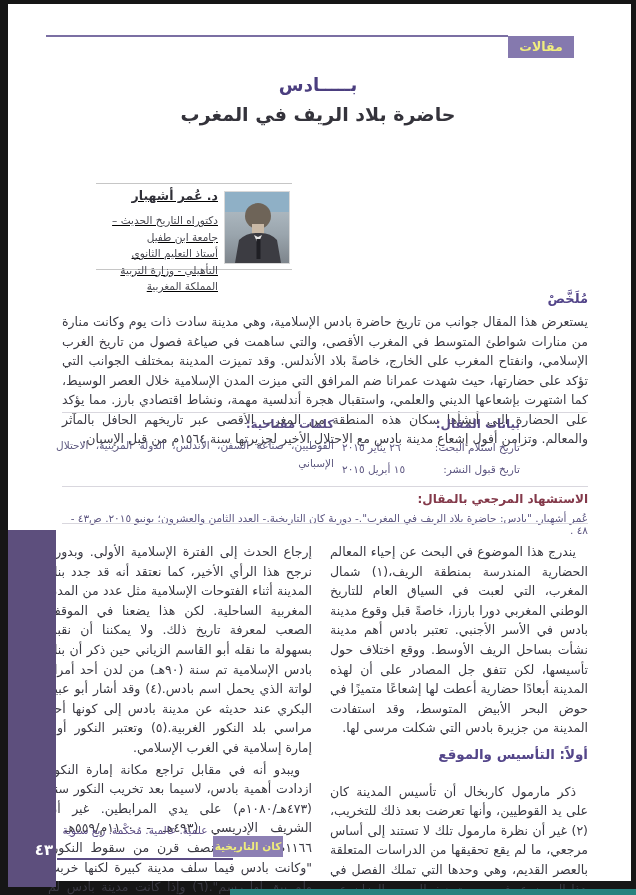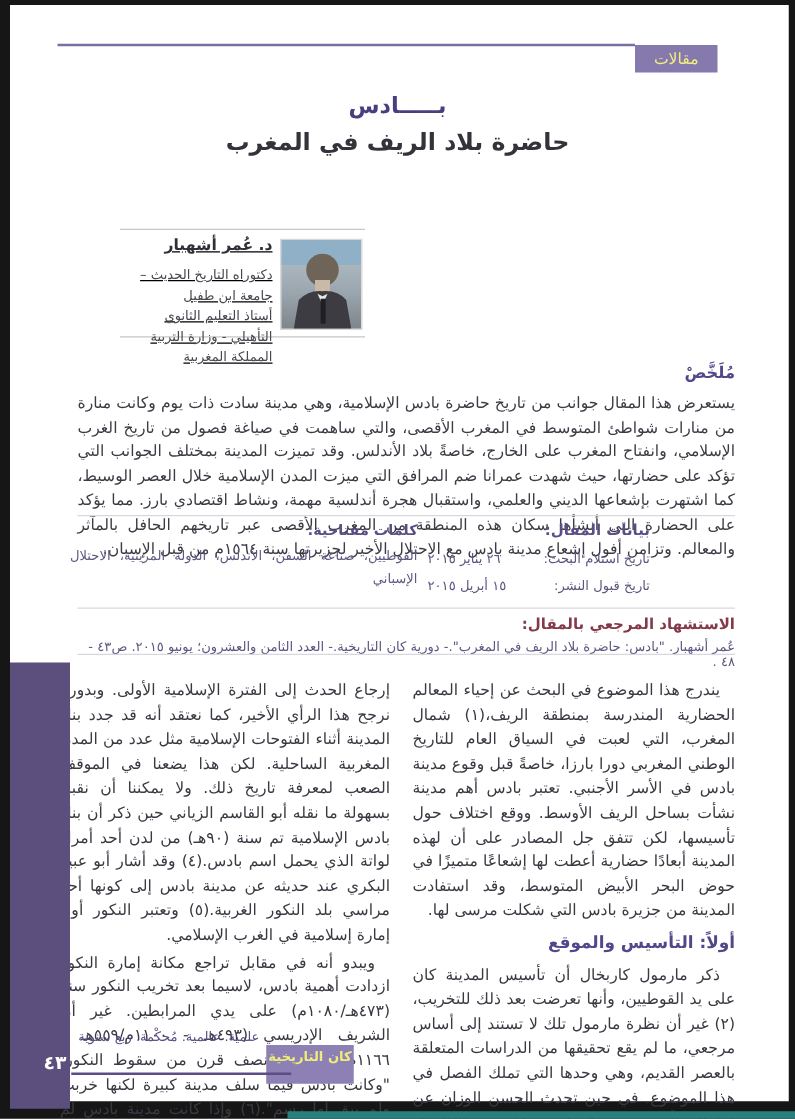--- a/index.html
+++ b/index.html
@@ -6,21 +6,21 @@
   body{
     width:636px;height:895px;overflow:hidden;position:relative;
     background:#161616;
     font-family:"DejaVu Sans", sans-serif;
   }
   .abs{position:absolute;}
   .page{left:8px;top:4px;width:623px;height:877px;background:#ffffff;}
   
   .top-rule{left:46px;top:35px;width:462px;height:2px;background:#7b6fa3;}
   .cat-badge{left:508px;top:36px;width:66px;height:22px;background:#8579ae;color:#f1ee7e;
-    font-size:12.5px;font-weight:normal;text-align:center;line-height:22px;}
+    font-size:12.5px;font-weight:bold;text-align:center;line-height:22px;}
   .title1{left:0;top:74px;width:636px;text-align:center;color:#4b3e7f;font-size:18px;font-weight:bold;}
   .title2{left:0;top:103px;width:636px;text-align:center;color:#34333b;font-size:19px;font-weight:bold;}
   
   .author-box{left:96px;top:183px;width:196px;height:85px;
     border-top:1px solid #c6c6c6;border-bottom:1px solid #c6c6c6;direction:rtl;}
   .photo{position:absolute;right:2px;top:7px;width:64px;height:71px;
     background:linear-gradient(180deg,#b9c5cd 0%,#9aa5ad 60%,#7e858c 100%);
     border:1px solid #d8d8d8;overflow:hidden;}
   .photo svg{display:block;}
   .author-text{position:absolute;right:74px;top:4px;left:0;text-align:right;text-decoration:underline;}
@@ -46,27 +46,27 @@
   .cite-block{left:62px;top:492px;width:526px;direction:rtl;text-align:right;}
   .cite-heading{font-size:12px;font-weight:bold;color:#83394a;}
   .cite-text{font-size:10.5px;color:#5d5681;margin-top:6px;}
   
   .col{top:542px;direction:rtl;text-align:justify;font-size:12.5px;line-height:19.6px;color:#3a3942;}
   .col-right{left:330px;width:258px;}
   .col-left{left:48px;width:264px;}
   .col p{margin:0;}
   .col p.indent{text-indent:12px;}
   .col p + p{margin-top:2px;}
-  .subheading{color:#54468a;font-weight:bold;font-size:13.5px;margin:7px 0 5px;text-align:right;}
+  .subheading{color:#54468a;font-weight:bold;font-size:13.5px;margin:7px 0 17px;text-align:right;}
   
   .side-strip{left:8px;top:530px;width:48px;height:357px;background:#5d4f7d;}
   .strip-num{position:absolute;bottom:28px;left:12px;width:100%;text-align:center;
     color:#ffffff;font-size:15px;font-weight:bold;}
   .footer-tagline{left:62px;top:824px;width:146px;text-align:center;font-size:10.5px;color:#5c4d85;}
-  .footer-badge{left:213px;top:836px;width:70px;height:31px;background:#8d80b4;color:#efec7b;
+  .footer-badge{left:213px;top:836px;width:70px;height:21px;background:#8d80b4;color:#efec7b;
     font-size:10.5px;font-weight:bold;text-align:center;line-height:21px;}
   .footer-rule{left:57px;top:858px;width:176px;height:2px;background:#5c4d85;}
   .footer-issue{left:50px;top:904px;width:190px;text-align:right;font-size:9.5px;color:#5c4d85;direction:rtl;}
   .bottom-teal{left:230px;top:889px;width:406px;height:6px;background:#27827f;}
 </style>
 </head>
 <body>
 
 <div class="abs page"></div>
 

